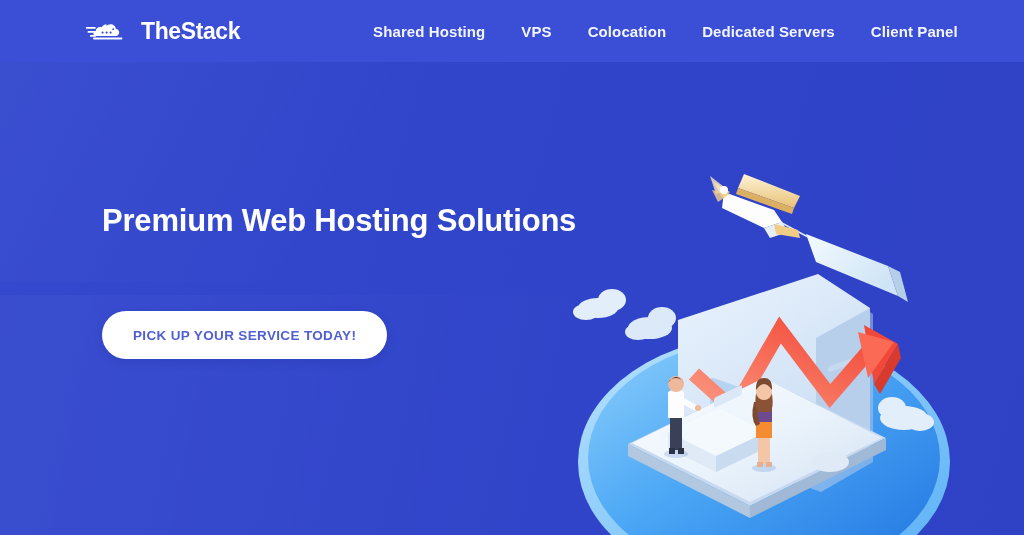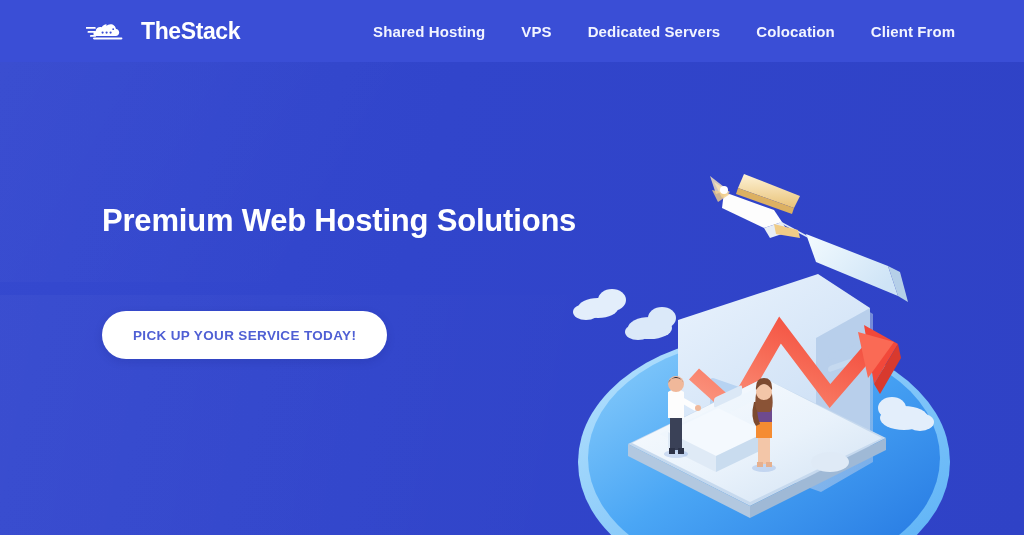--- a/index.html
+++ b/index.html
@@ -163,27 +163,27 @@
       </a>
 
       <nav class="nav">
         <a class="nav-item" href="#">
           <span>Shared Hosting</span>
         </a>
         <a class="nav-item" href="#">
           <span>VPS</span>
         </a>
         <a class="nav-item" href="#">
+          <span>Colocation</span>
+        </a>
+        <a class="nav-item" href="#">
           <span>Dedicated Servers</span>
         </a>
         <a class="nav-item" href="#">
-          <span>Colocation</span>
-        </a>
-        <a class="nav-item" href="#">
-          <span>Client From</span>
+          <span>Client Panel</span>
         </a>
       </nav>
 
     </div>
   </div>
 
   <div class="hero">
     <div class="hero-band"></div>
     <div class="hero-band2"></div>
 

